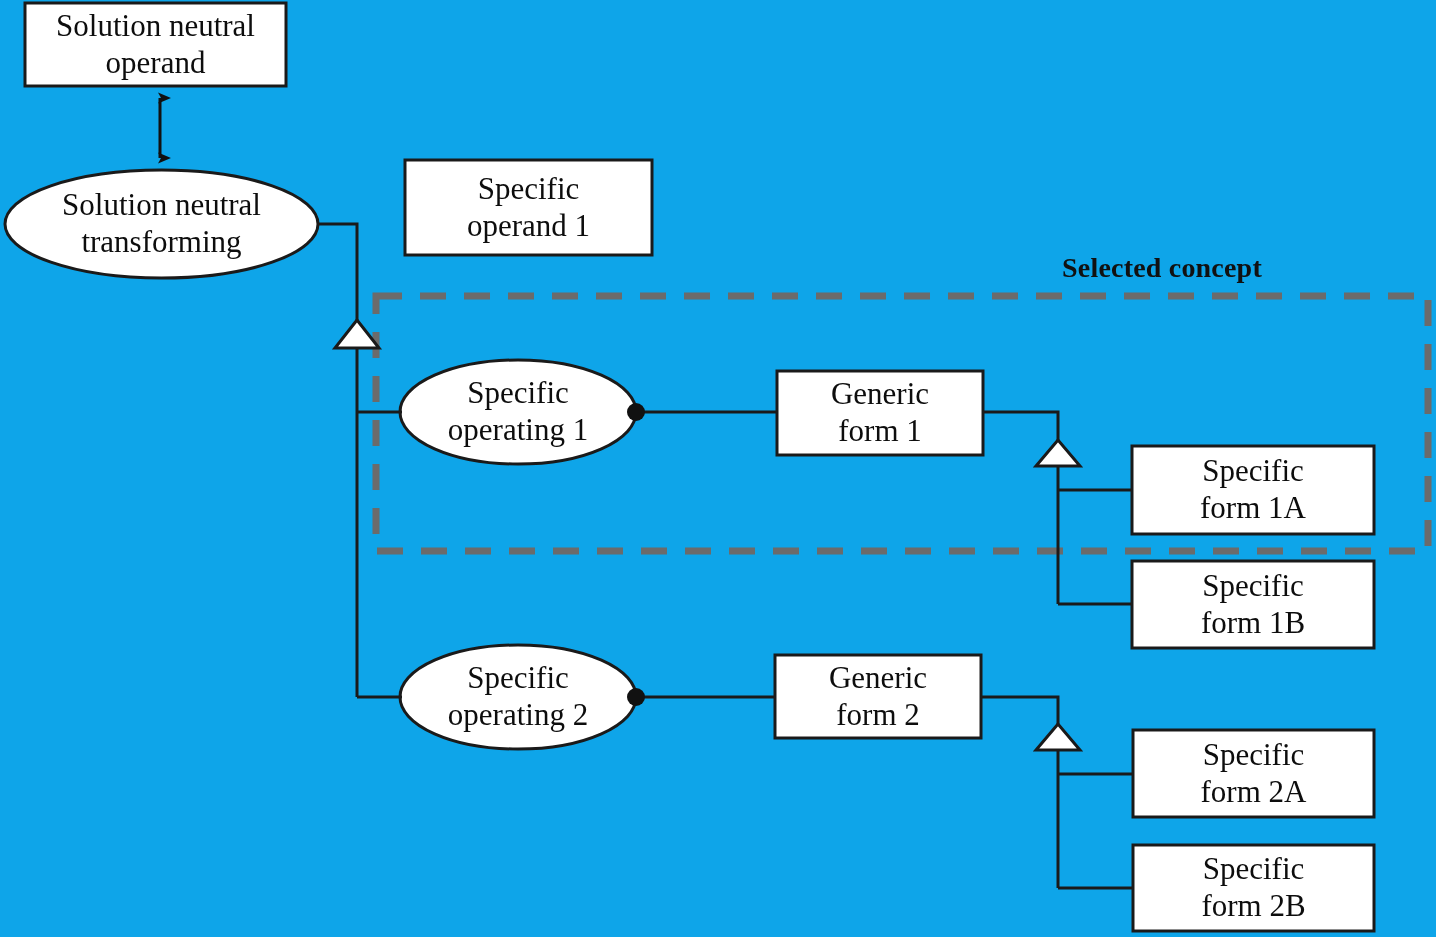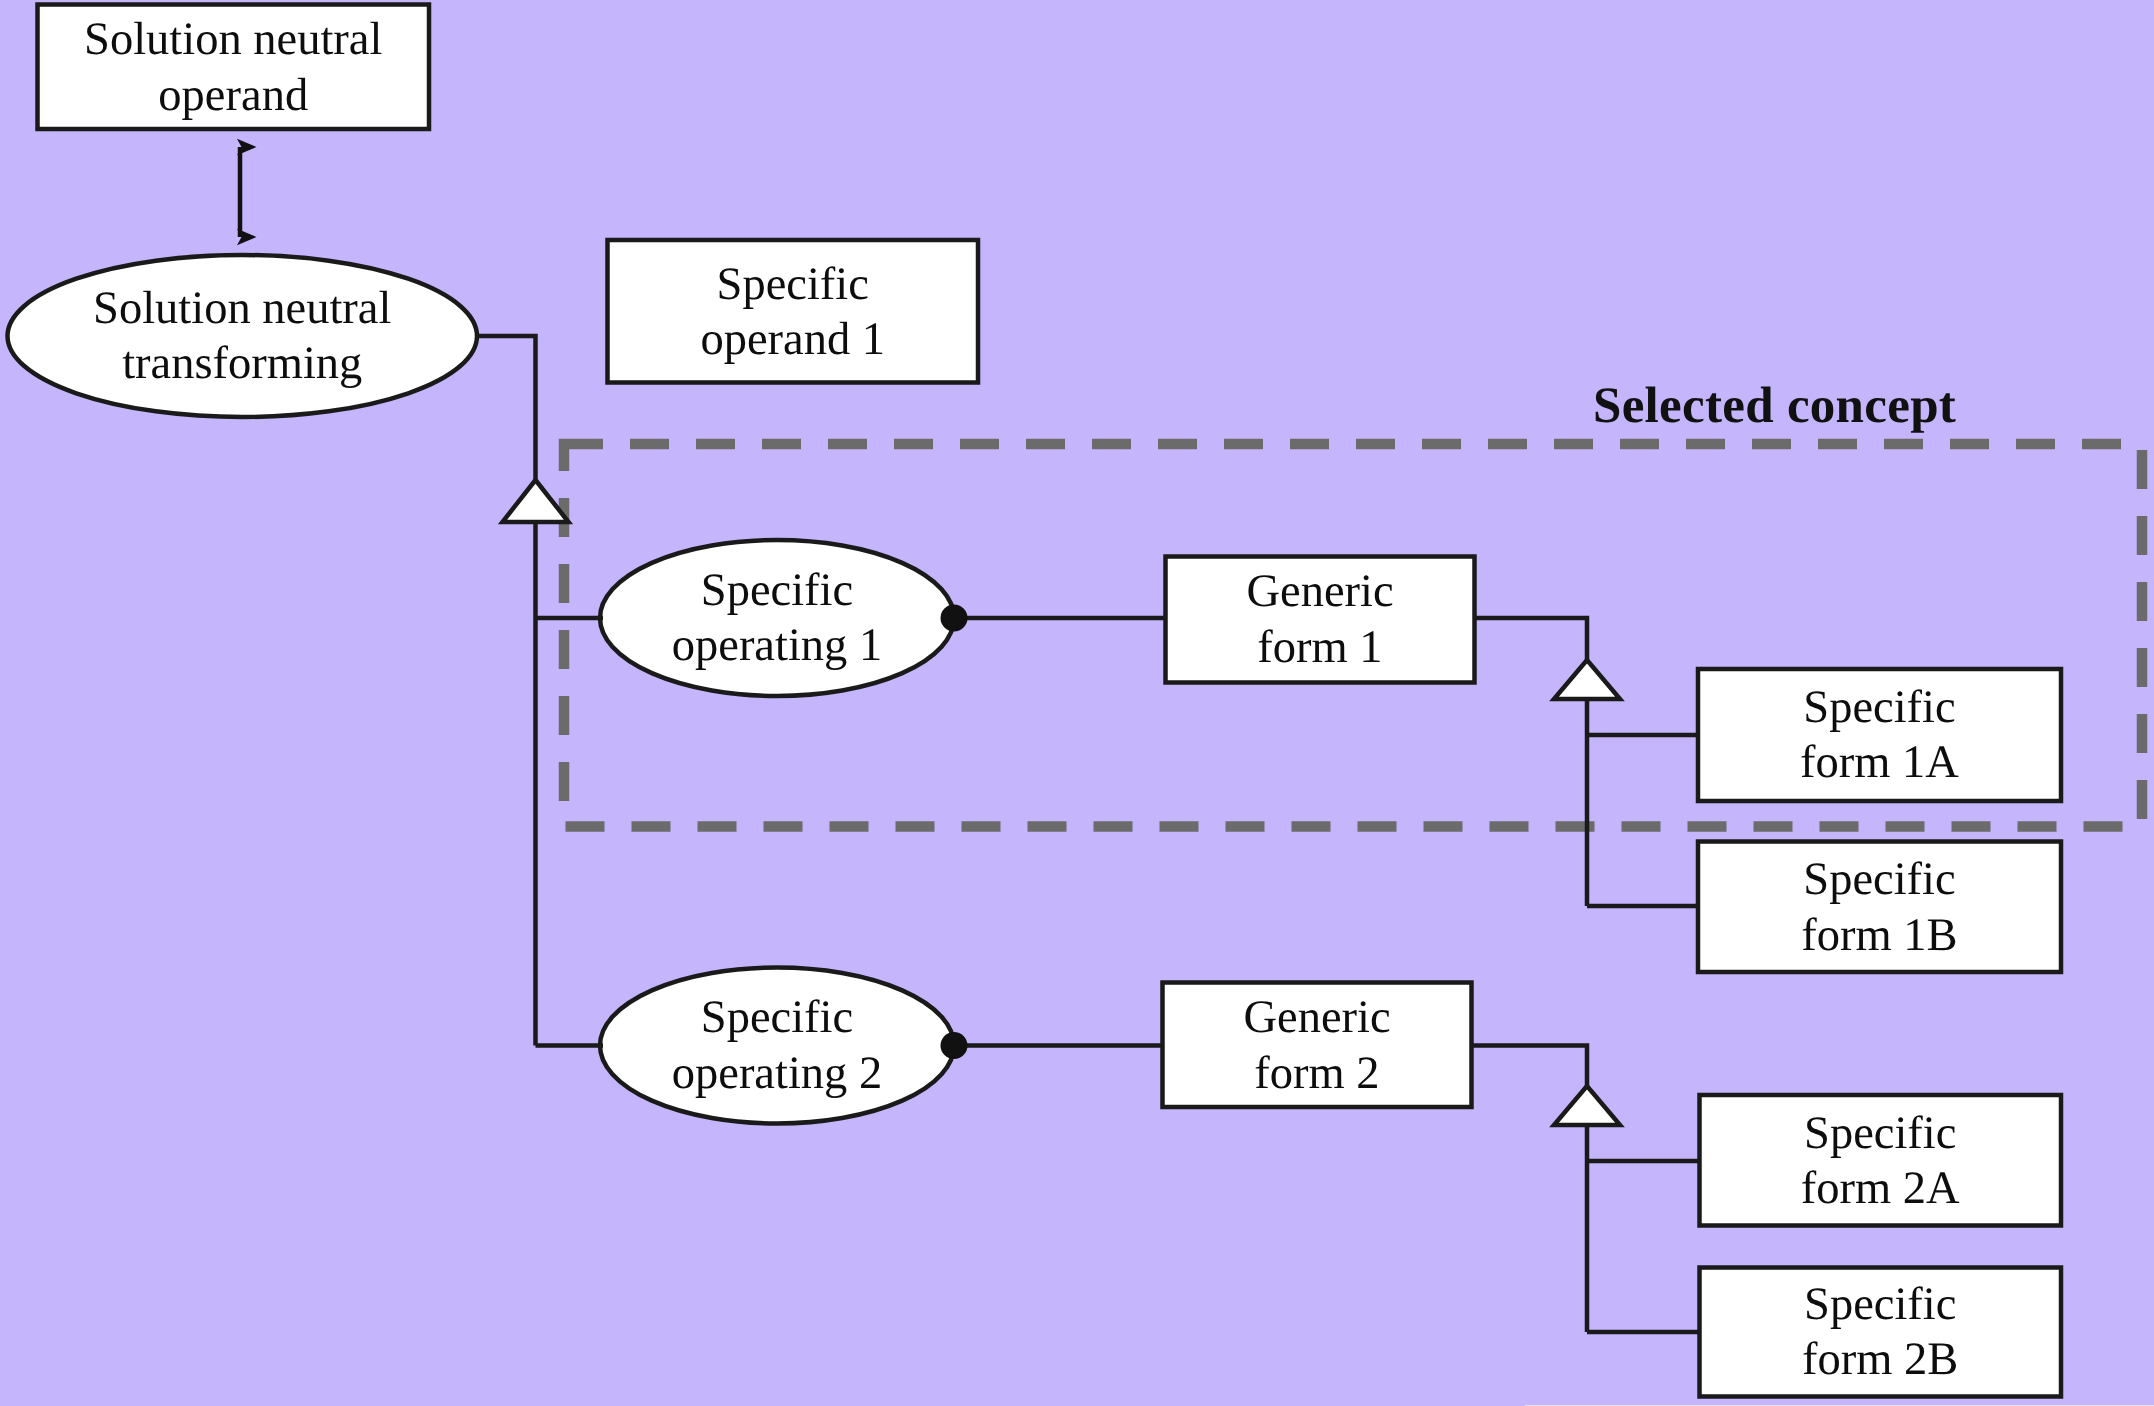--- a/index.html
+++ b/index.html
@@ -4,21 +4,21 @@
 <style>
   html, body {
     margin: 0;
     padding: 0;
     background: #ffffff;
   }
   #canvas {
     position: relative;
     width: 1436px;
     height: 937px;
-    background: #c4b5fd;
+    background: #0ea5e9;
     overflow: hidden;
     font-family: "Liberation Serif", "DejaVu Serif", serif;
   }
   #vectors {
     position: absolute;
     left: 0; top: 0;
     width: 1436px;
     height: 937px;
   }
   .node-label {
@@ -32,21 +32,21 @@
     line-height: 1.18;
     pointer-events: none;
     white-space: pre-line;
   }
   .box-label { font-size: 31px; }
   .ellipse-label { font-size: 31px; }
   .group-title {
     position: absolute;
     font-family: "Liberation Serif", "DejaVu Serif", serif;
     font-weight: bold;
-    font-size: 34px;
+    font-size: 28px;
     color: #111111;
     letter-spacing: 0.2px;
     white-space: nowrap;
   }
 </style>
 </head>
 <body>
 
 <div id="canvas">
 

